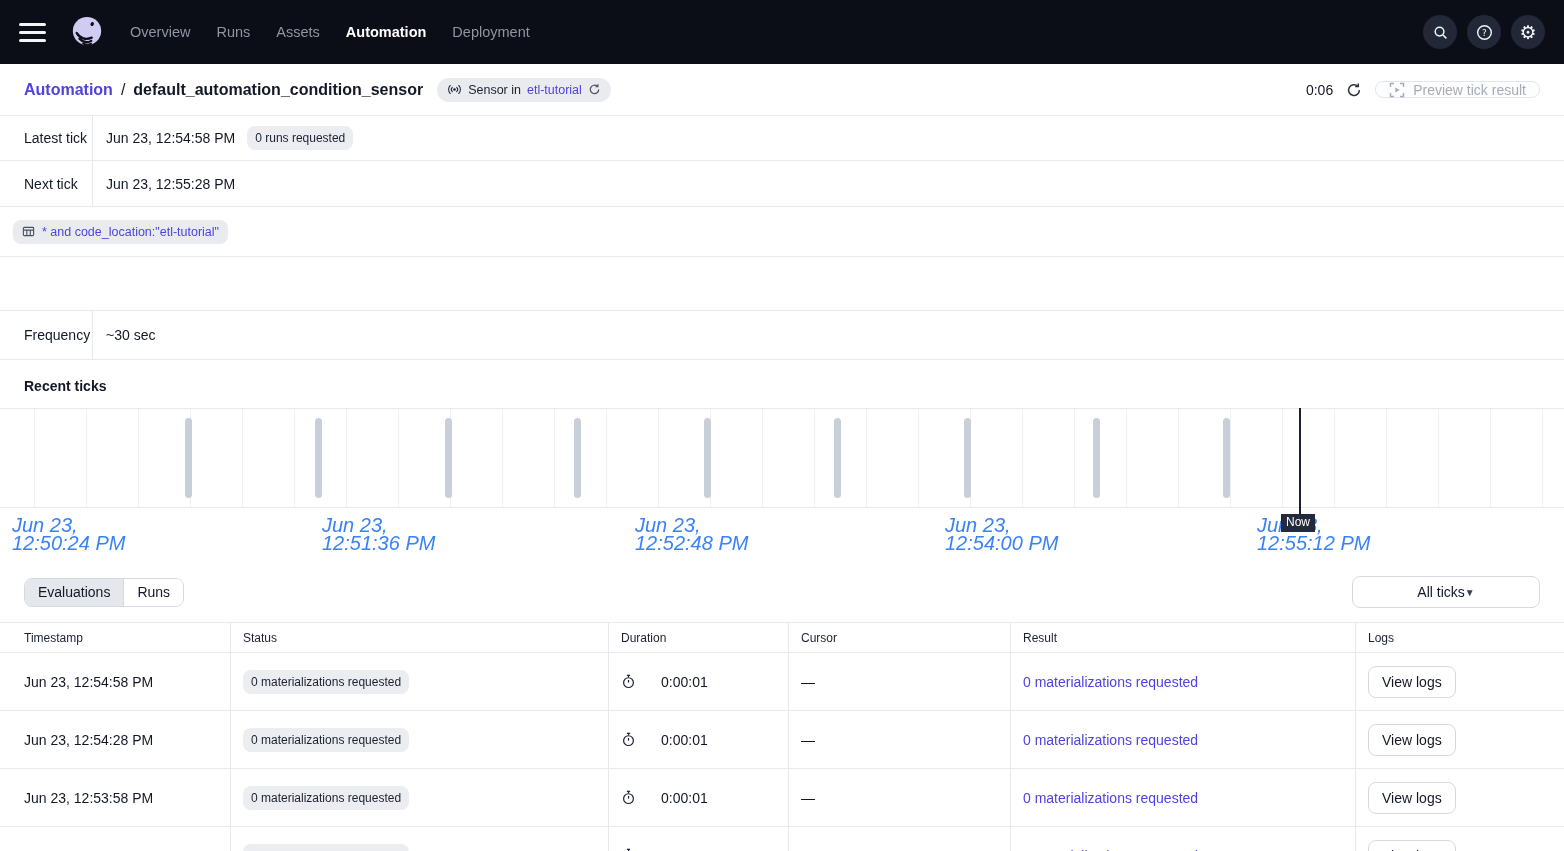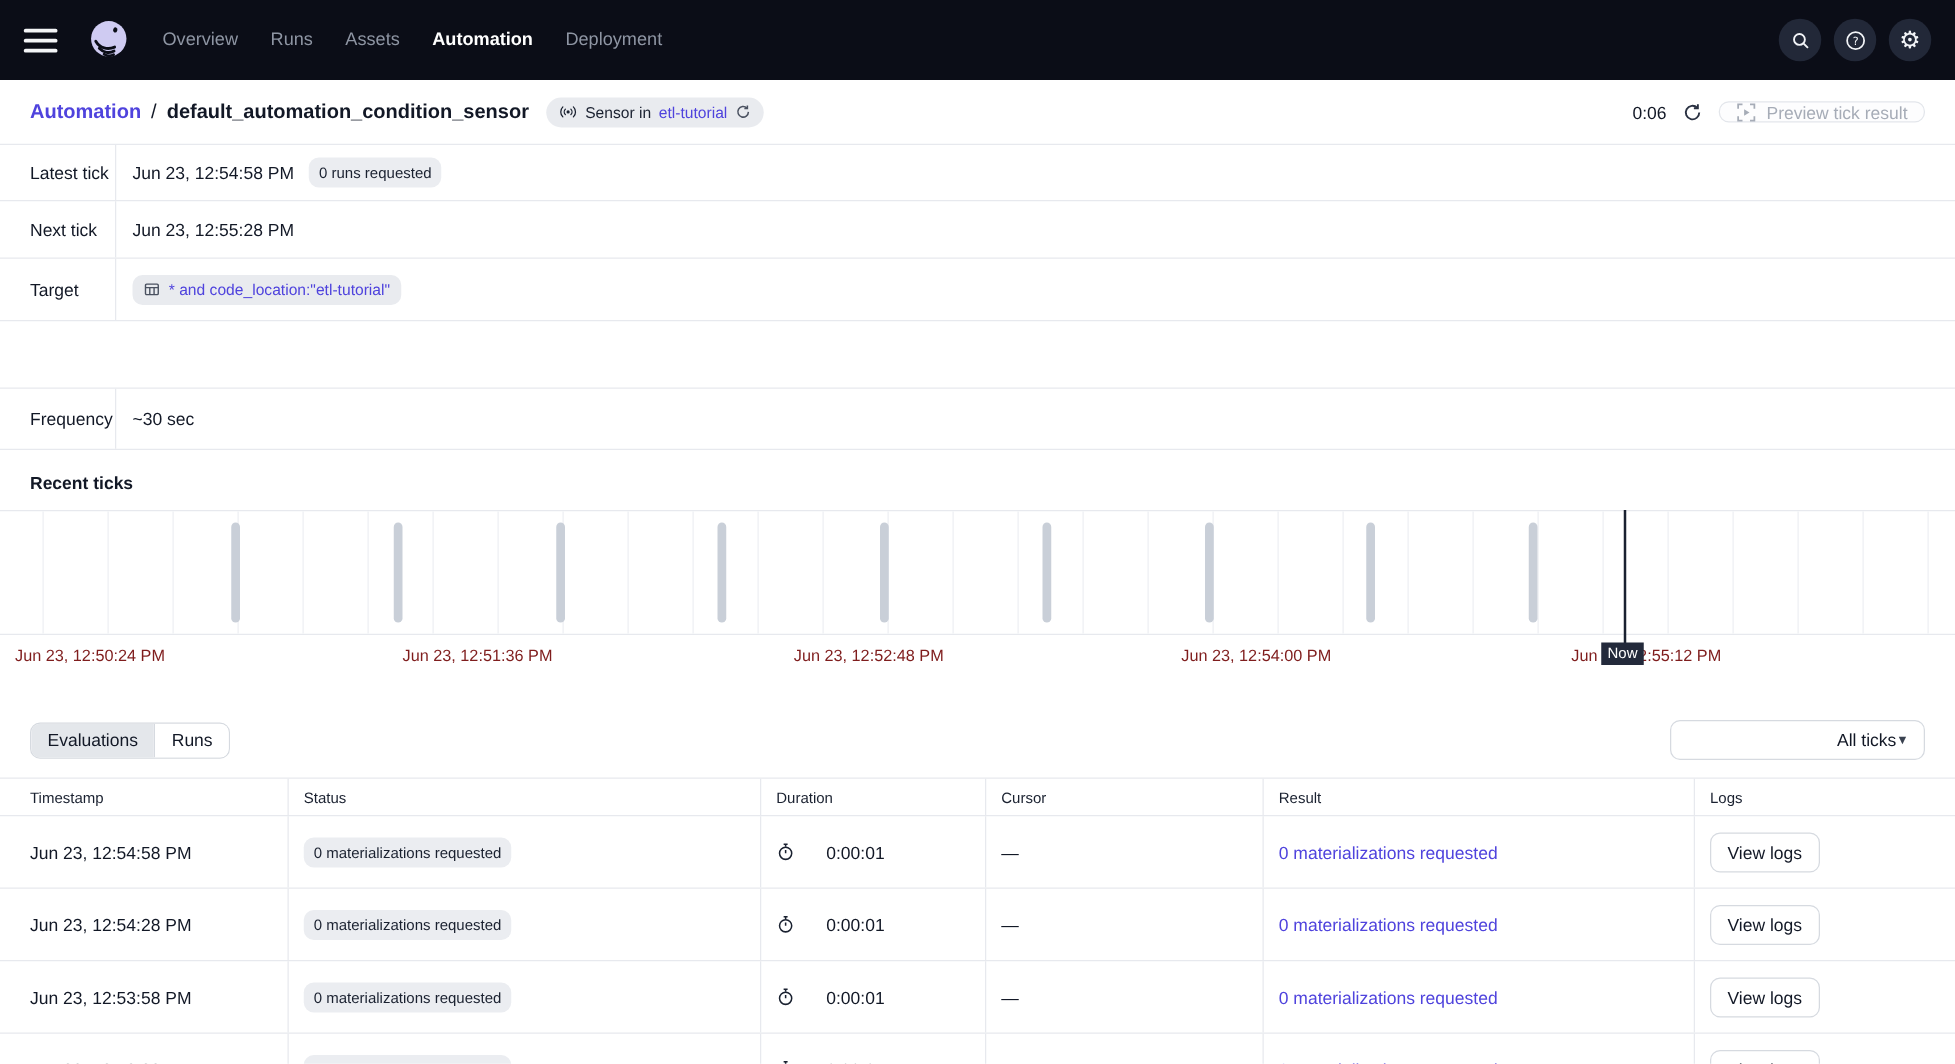--- a/index.html
+++ b/index.html
@@ -44,31 +44,31 @@
   .toggle .knob { position: absolute; top: 2px; left: 2px; width: 17px; height: 17px; border-radius: 50%; background: #fff; }
   .toggle.on .knob { left: auto; right: 2px; }
 
   
   .section-title { padding: 18px 24px 14px; font-size: 14px; font-weight: 700; color: #121826; }
   .tl-wrap { position: relative; }
   .tl-chart { position: relative; height: 100px; border-top: 1px solid #E7E9EE; border-bottom: 1px solid #E7E9EE; background: #fff; overflow: hidden; }
   .tl-gridline { position: absolute; top: 0; bottom: 0; width: 1px; background: #EEF0F3; }
   .tl-tick { position: absolute; top: 9px; height: 80px; width: 7px; border-radius: 3.5px; cursor: pointer; }
   .tl-labels { position: relative; height: 49px; }
-  .tl-label { position: absolute; top: 8px; width: 120px; font-size: 13px; line-height: 18px; color: #7f1d1d; z-index: 1; }
+  .tl-label { position: absolute; top: 8px; width: 120px; font-size: 20px; line-height: 18px; color: #3b82f6; z-index: 1; font-style: italic; }
   .now-line { position: absolute; top: 0; width: 2px; height: 107px; background: #1A2130; z-index: 2; }
   .now-box { position: absolute; top: 106px; transform: translateX(1px); background: #232A3B; color: #fff; font-size: 12px; padding: 1px 5px 3px; z-index: 3; }
 
   
   .tabs-row { display: flex; align-items: center; justify-content: space-between; padding: 0 24px; margin-top: 19px; }
   .segmented { display: inline-flex; border: 1px solid #D6DAE0; border-radius: 8px; overflow: hidden; height: 29px; }
   .segment { display: flex; align-items: center; padding: 0 13px; font-size: 14px; color: #121826; background: #fff; cursor: pointer; }
   .segment.active { background: #E4E7EB; }
   .segment + .segment { border-left: 1px solid #D6DAE0; }
-  .dropdown { width: 204px; height: 32px; border: 1px solid #D6DAE0; border-radius: 8px; background: #fff; display: flex; align-items: center; justify-content: flex-end; padding: 0 12px; font-size: 14px; color: #121826; cursor: pointer; }
+  .dropdown { width: 188px; height: 32px; border: 1px solid #D6DAE0; border-radius: 8px; background: #fff; display: flex; align-items: center; justify-content: center; padding: 0 12px; font-size: 14px; color: #121826; cursor: pointer; }
   .caret { font-size: 10px; color: #3A4250; }
 
   
   .tbl { margin-top: 14px; border-top: 1px solid #E7E9EE; }
   .tr { display: grid; grid-template-columns: 230px 378px 180px 222px 345px 1fr; }
   .tr.head { border-bottom: 1px solid #E7E9EE; }
   .tr.body-row { border-bottom: 1px solid #E7E9EE; }
   .th { font-size: 12px; color: #1A2130; padding: 8px 12px 7px; }
   .td { display: flex; align-items: center; padding: 0 12px; height: 57px; font-size: 14px; color: #121826; }
   .th:first-child, .td:first-child { padding-left: 24px; }
@@ -164,21 +164,20 @@
     <span class="pill">0 runs requested</span>
   </div>
 </div>
 <div class="detail-row h46">
   <div class="detail-label">Next tick</div>
   <div class="detail-value">
       <span>Jun 23, 12:55:28 PM</span>
     </div>
 </div>
 <div class="detail-row h50">
-  <div class="detail-label">Target</div>
   <div class="detail-value">
     <span class="target-pill">
       <svg viewBox="0 0 14 14" width="13" height="13" fill="none" stroke="#4A5160" stroke-width="1.2">
         <rect x="1.5" y="2.5" width="11" height="9" rx="1"></rect>
           <path d="M1.5 5.5h11M5.2 5.5v6M8.9 5.5v6"></path>
       </svg>
       <span class="sel">* and code_location:"etl-tutorial"</span>
     </span>
   </div>
 </div>

